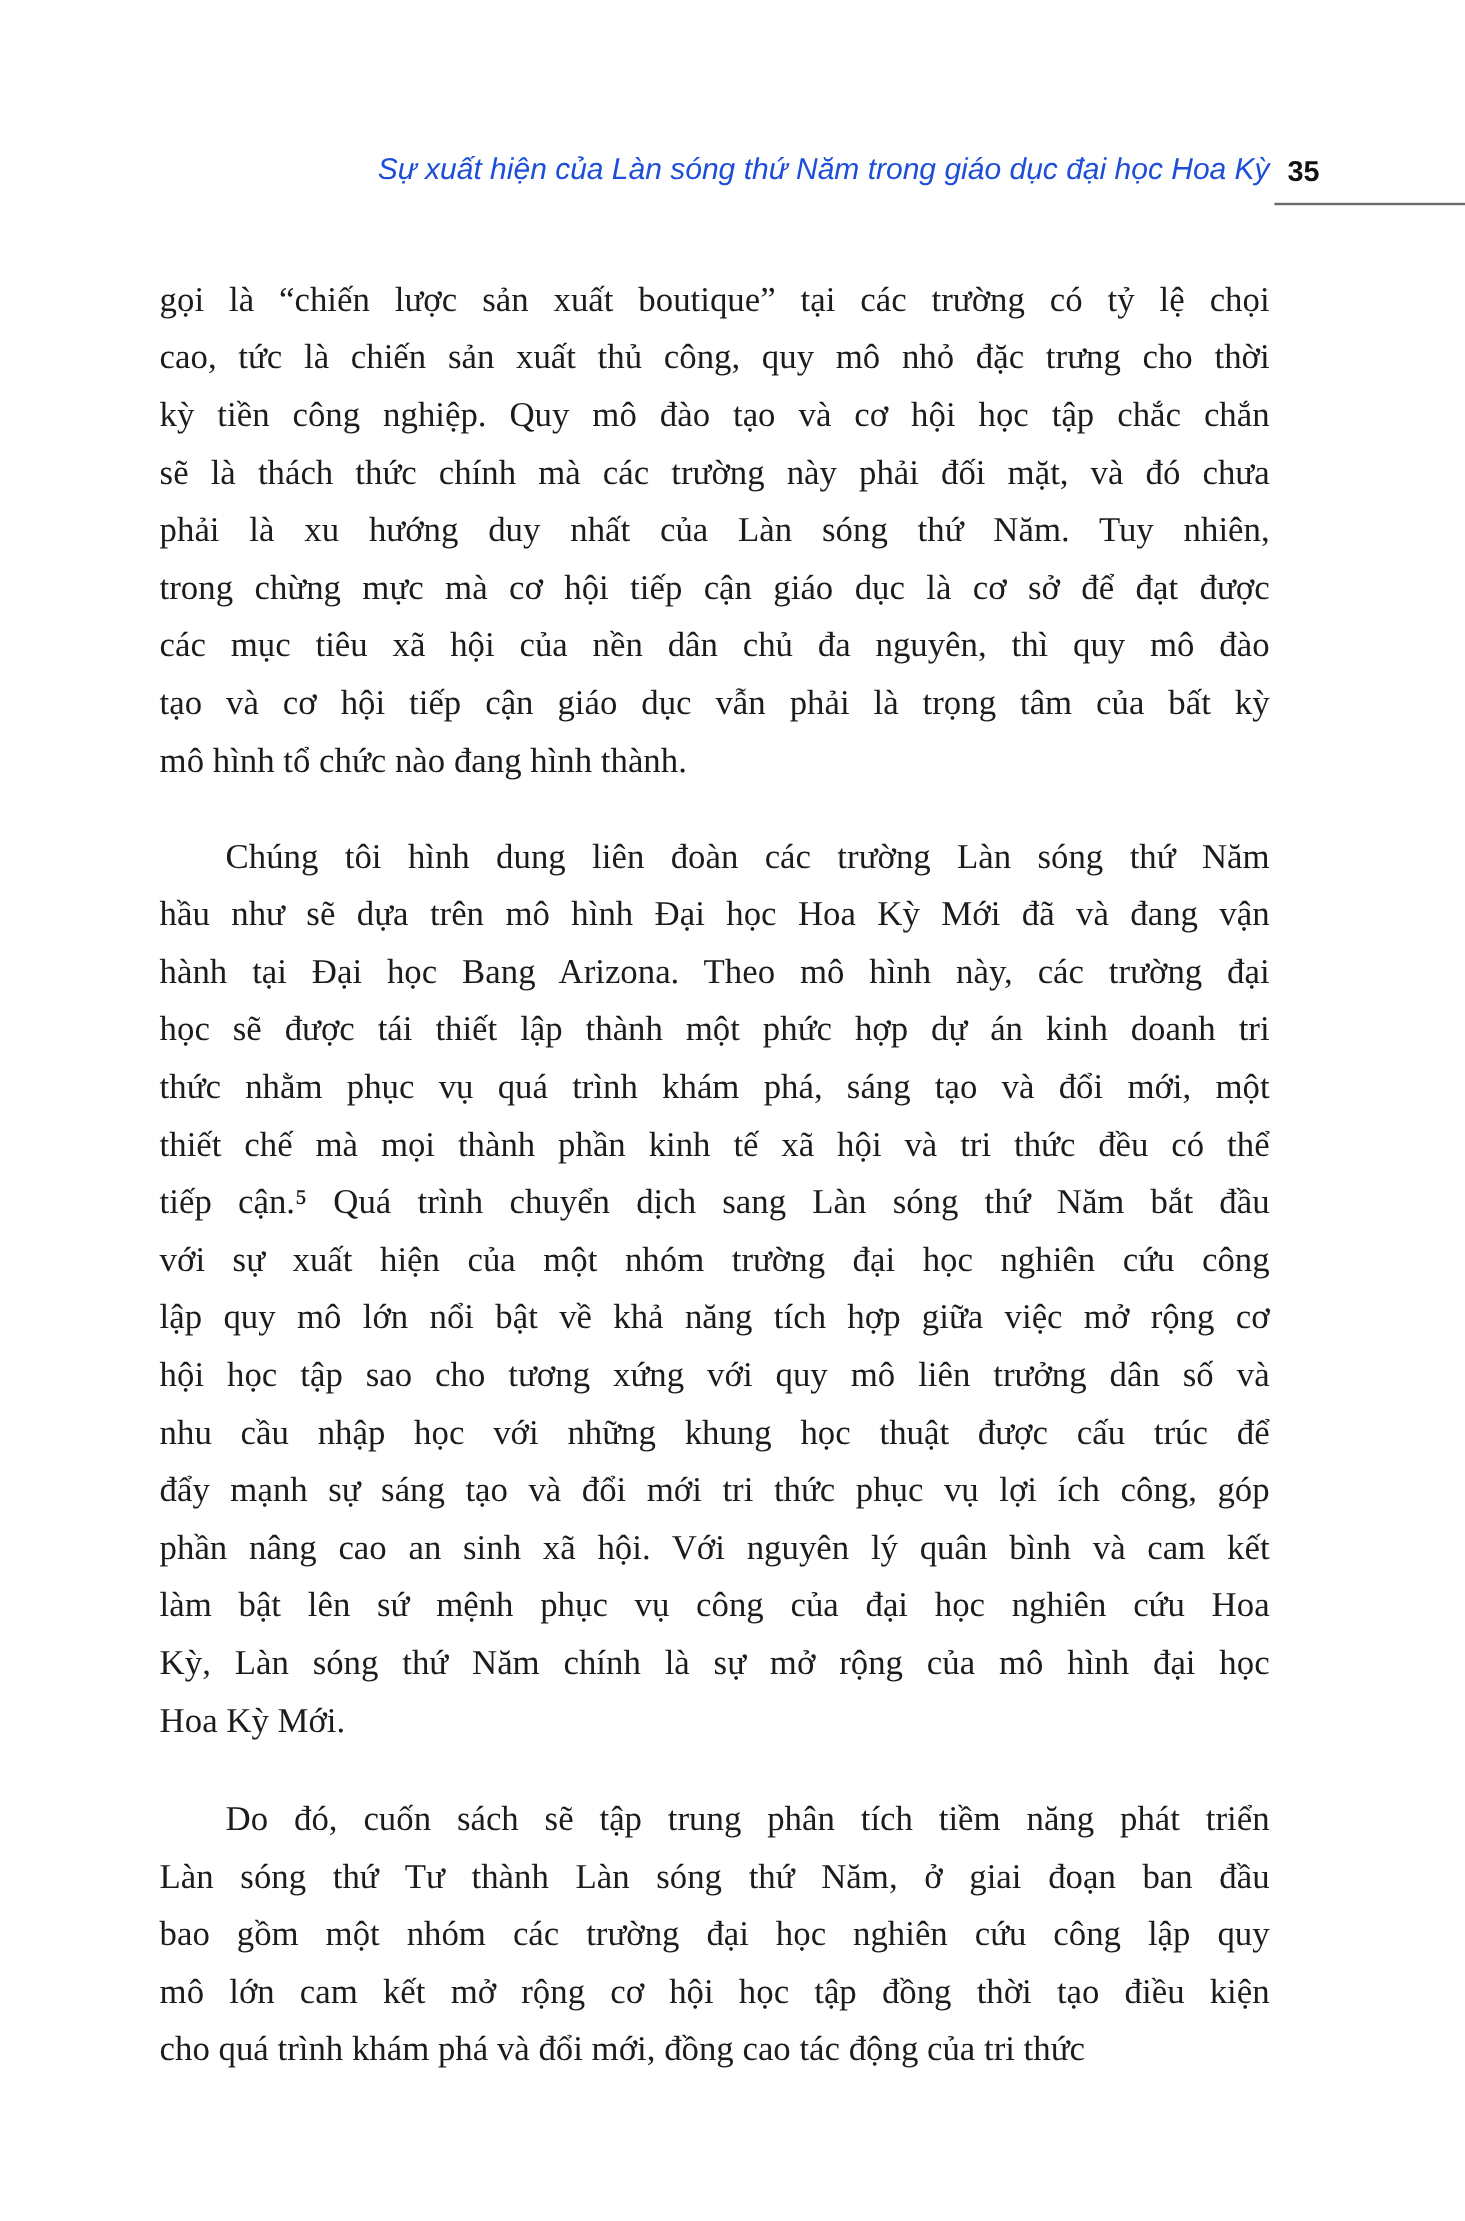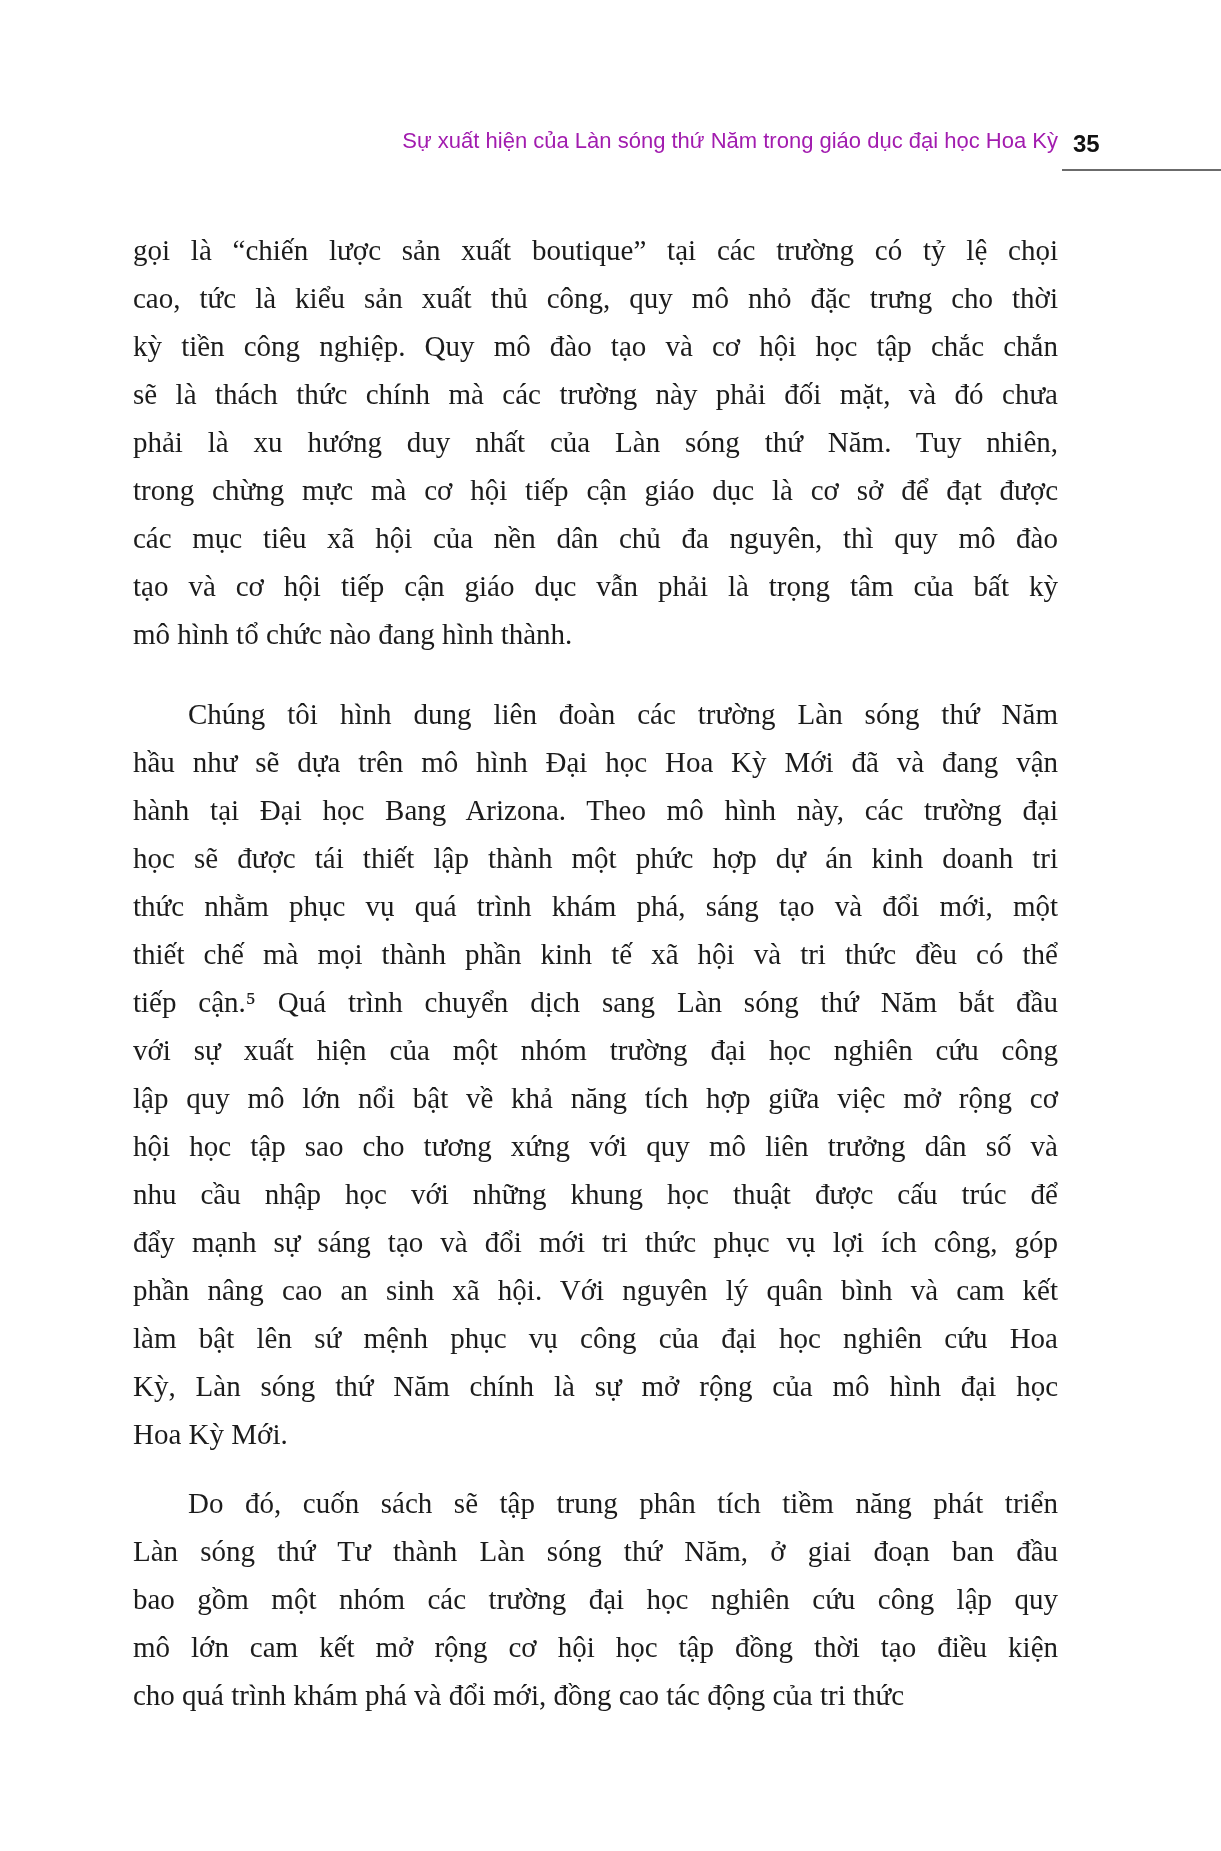--- a/index.html
+++ b/index.html
@@ -11,23 +11,24 @@
     overflow: hidden;
   }
   .page { position: absolute; inset: 0; }
 
   
   .running-title {
     position: absolute;
     top: 123px;
     right: 163px;
     font-family: "Liberation Sans", "DejaVu Sans", sans-serif;
-    font-size: 22px;
+    font-style: italic;
+    font-size: 25px;
     line-height: 36px;
-    color: #a21caf;
+    color: #1d4ed8;
     white-space: nowrap;
   }
   .page-number {
     position: absolute;
     top: 127px;
     left: 1073px;
     font-family: "Liberation Sans", "DejaVu Sans", sans-serif;
     font-weight: 700;
     font-size: 24px;
     line-height: 34px;
@@ -47,21 +48,21 @@
     position: absolute;
     top: 226px;
     left: 133px;
     width: 925px;
     font-size: 29px;
     line-height: 48px;
     color: #1c1c1c;
   }
   .paragraph { margin: 0; }
   .paragraph + .paragraph { margin-top: 32px; }
-  .text-block .paragraph:nth-child(3) { margin-top: 21px; }
+  .text-block .paragraph:nth-child(3) { margin-top: 34px; }
   .paragraph.indent .line:first-child { text-indent: 55px; }
   .line {
     height: 48px;
     text-align: justify;
     text-align-last: justify;
     text-justify: inter-word;
     overflow: visible;
     white-space: normal;
   }
   .line.para-end {
@@ -75,21 +76,21 @@
 
   <div class="running-title">Sự xuất hiện của Làn sóng thứ Năm trong giáo dục đại học Hoa Kỳ</div>
 
   <div class="page-number">35</div>
 
   <div class="header-rule"></div>
 
   <div class="text-block" id="text-block">
       <div class="paragraph">
         <div class="line">gọi là “chiến lược sản xuất boutique” tại các trường có tỷ lệ chọi</div>
-        <div class="line">cao, tức là kiểu sản xuất thủ công, quy mô nhỏ đặc trưng cho thời</div>
+        <div class="line">cao, tức là chiến sản xuất thủ công, quy mô nhỏ đặc trưng cho thời</div>
         <div class="line">kỳ tiền công nghiệp. Quy mô đào tạo và cơ hội học tập chắc chắn</div>
         <div class="line">sẽ là thách thức chính mà các trường này phải đối mặt, và đó chưa</div>
         <div class="line">phải là xu hướng duy nhất của Làn sóng thứ Năm. Tuy nhiên,</div>
         <div class="line">trong chừng mực mà cơ hội tiếp cận giáo dục là cơ sở để đạt được</div>
         <div class="line">các mục tiêu xã hội của nền dân chủ đa nguyên, thì quy mô đào</div>
         <div class="line">tạo và cơ hội tiếp cận giáo dục vẫn phải là trọng tâm của bất kỳ</div>
         <div class="line para-end">mô hình tổ chức nào đang hình thành.</div>
       </div>
       <div class="paragraph indent">
         <div class="line">Chúng tôi hình dung liên đoàn các trường Làn sóng thứ Năm</div>

